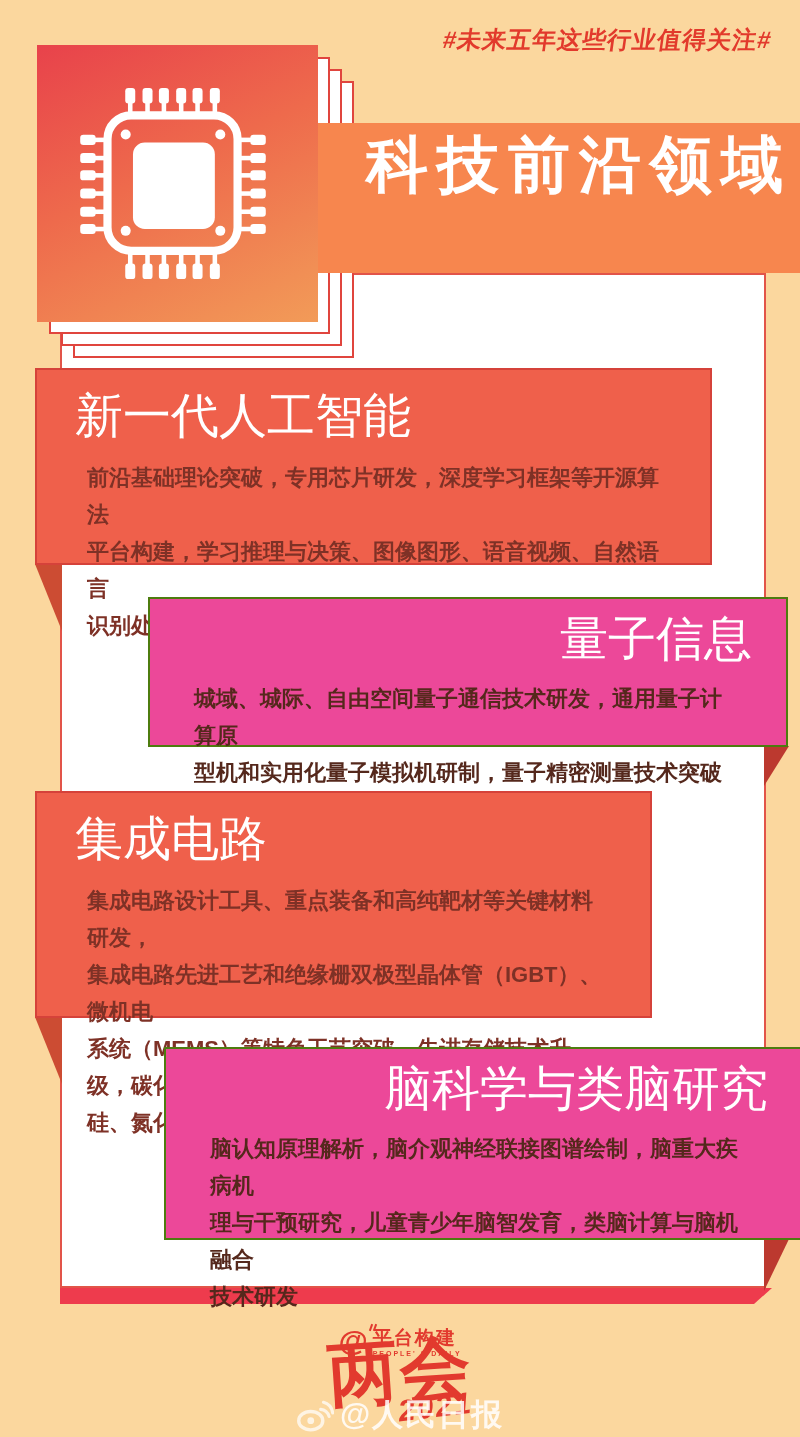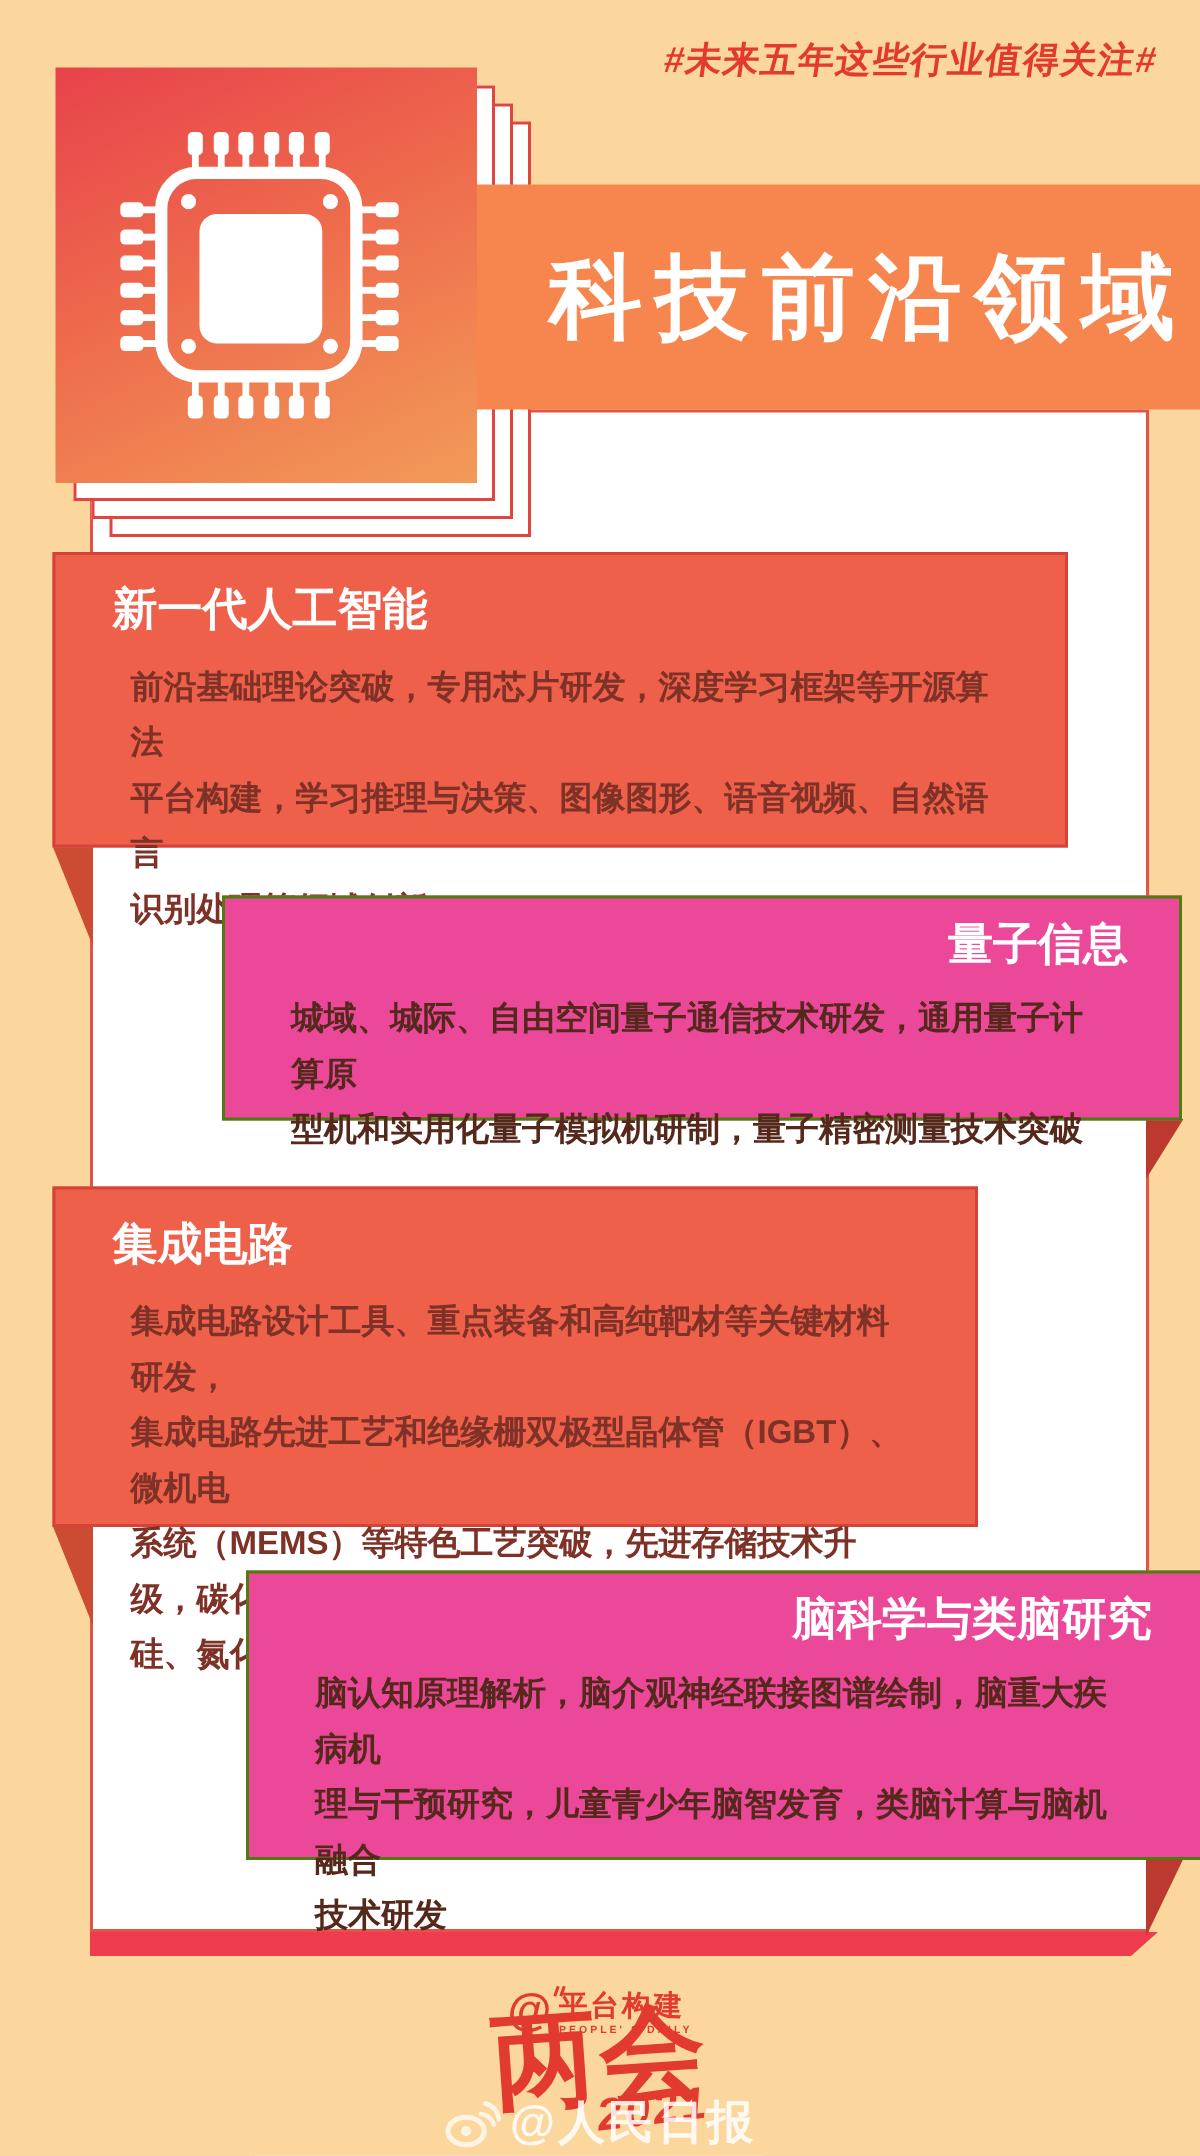--- a/index.html
+++ b/index.html
@@ -18,21 +18,21 @@
 
   
   .sheet{width:281px;height:277px;background:#fff;border:2px solid #E0453E;z-index:2;}
   .sheet.s1{left:49px;top:57px;}
   .sheet.s2{left:61px;top:69px;}
   .sheet.s3{left:73px;top:81px;}
 
   
   .banner{
     left:318px;right:0;top:123px;height:150px;background:#F7864E;z-index:3;
-    display:flex;align-items:center;justify-content:center;padding-left:40px;
+    display:flex;justify-content:center;padding-left:40px;
   }
   .banner .page-title{
     color:#fff;font-size:62px;font-weight:800;letter-spacing:9px;white-space:nowrap;
   }
 
   
   .chip-card{
     left:37px;top:45px;width:281px;height:277px;z-index:4;
     background:linear-gradient(155deg,#E8424B 0%,#EE6A4C 45%,#F29B58 100%);
     display:flex;align-items:center;justify-content:center;
@@ -43,21 +43,21 @@
   .panel{left:60px;top:273px;width:706px;height:1015px;background:#fff;border:2px solid #E25449;z-index:1;}
   .panel-base{
     left:60px;top:1288px;width:712px;height:16px;background:#EE3B4D;z-index:2;
     clip-path:polygon(0 0,100% 0,calc(100% - 18px) 100%,0 100%);
   }
 
   
   .card{z-index:5;}
   .card-red{background:#EF604B;border:2px solid #D5423A;}
   .card-salmon{background:#ec4899;border:2px solid #4d7c0f;}
-  .card h2{margin:0;color:#fff;font-weight:700;font-size:30px;line-height:1.1;}
+  .card h2{margin:0;color:#fff;font-weight:400;font-size:48px;line-height:1.1;}
   .card p{margin:12px;white-space:pre-line;font-size:22px;line-height:37px;font-weight:bold;}
   .card-red p{color:#7E3126;}
   .card-salmon p{color:#55281C;}
 
   .card1{left:35px;top:368px;width:677px;height:197px;padding:20px 36px 0 38px;}
   .card1 p{margin-top:16px;}
   .card2{left:148px;top:597px;width:640px;height:150px;padding:14px 34px 0 32px;text-align:left;}
   .card2 h2,.card4 h2{text-align:right;}
   .card2 p{margin-top:14px;}
   .card3{left:35px;top:791px;width:617px;height:227px;padding:20px 36px 0 38px;}

